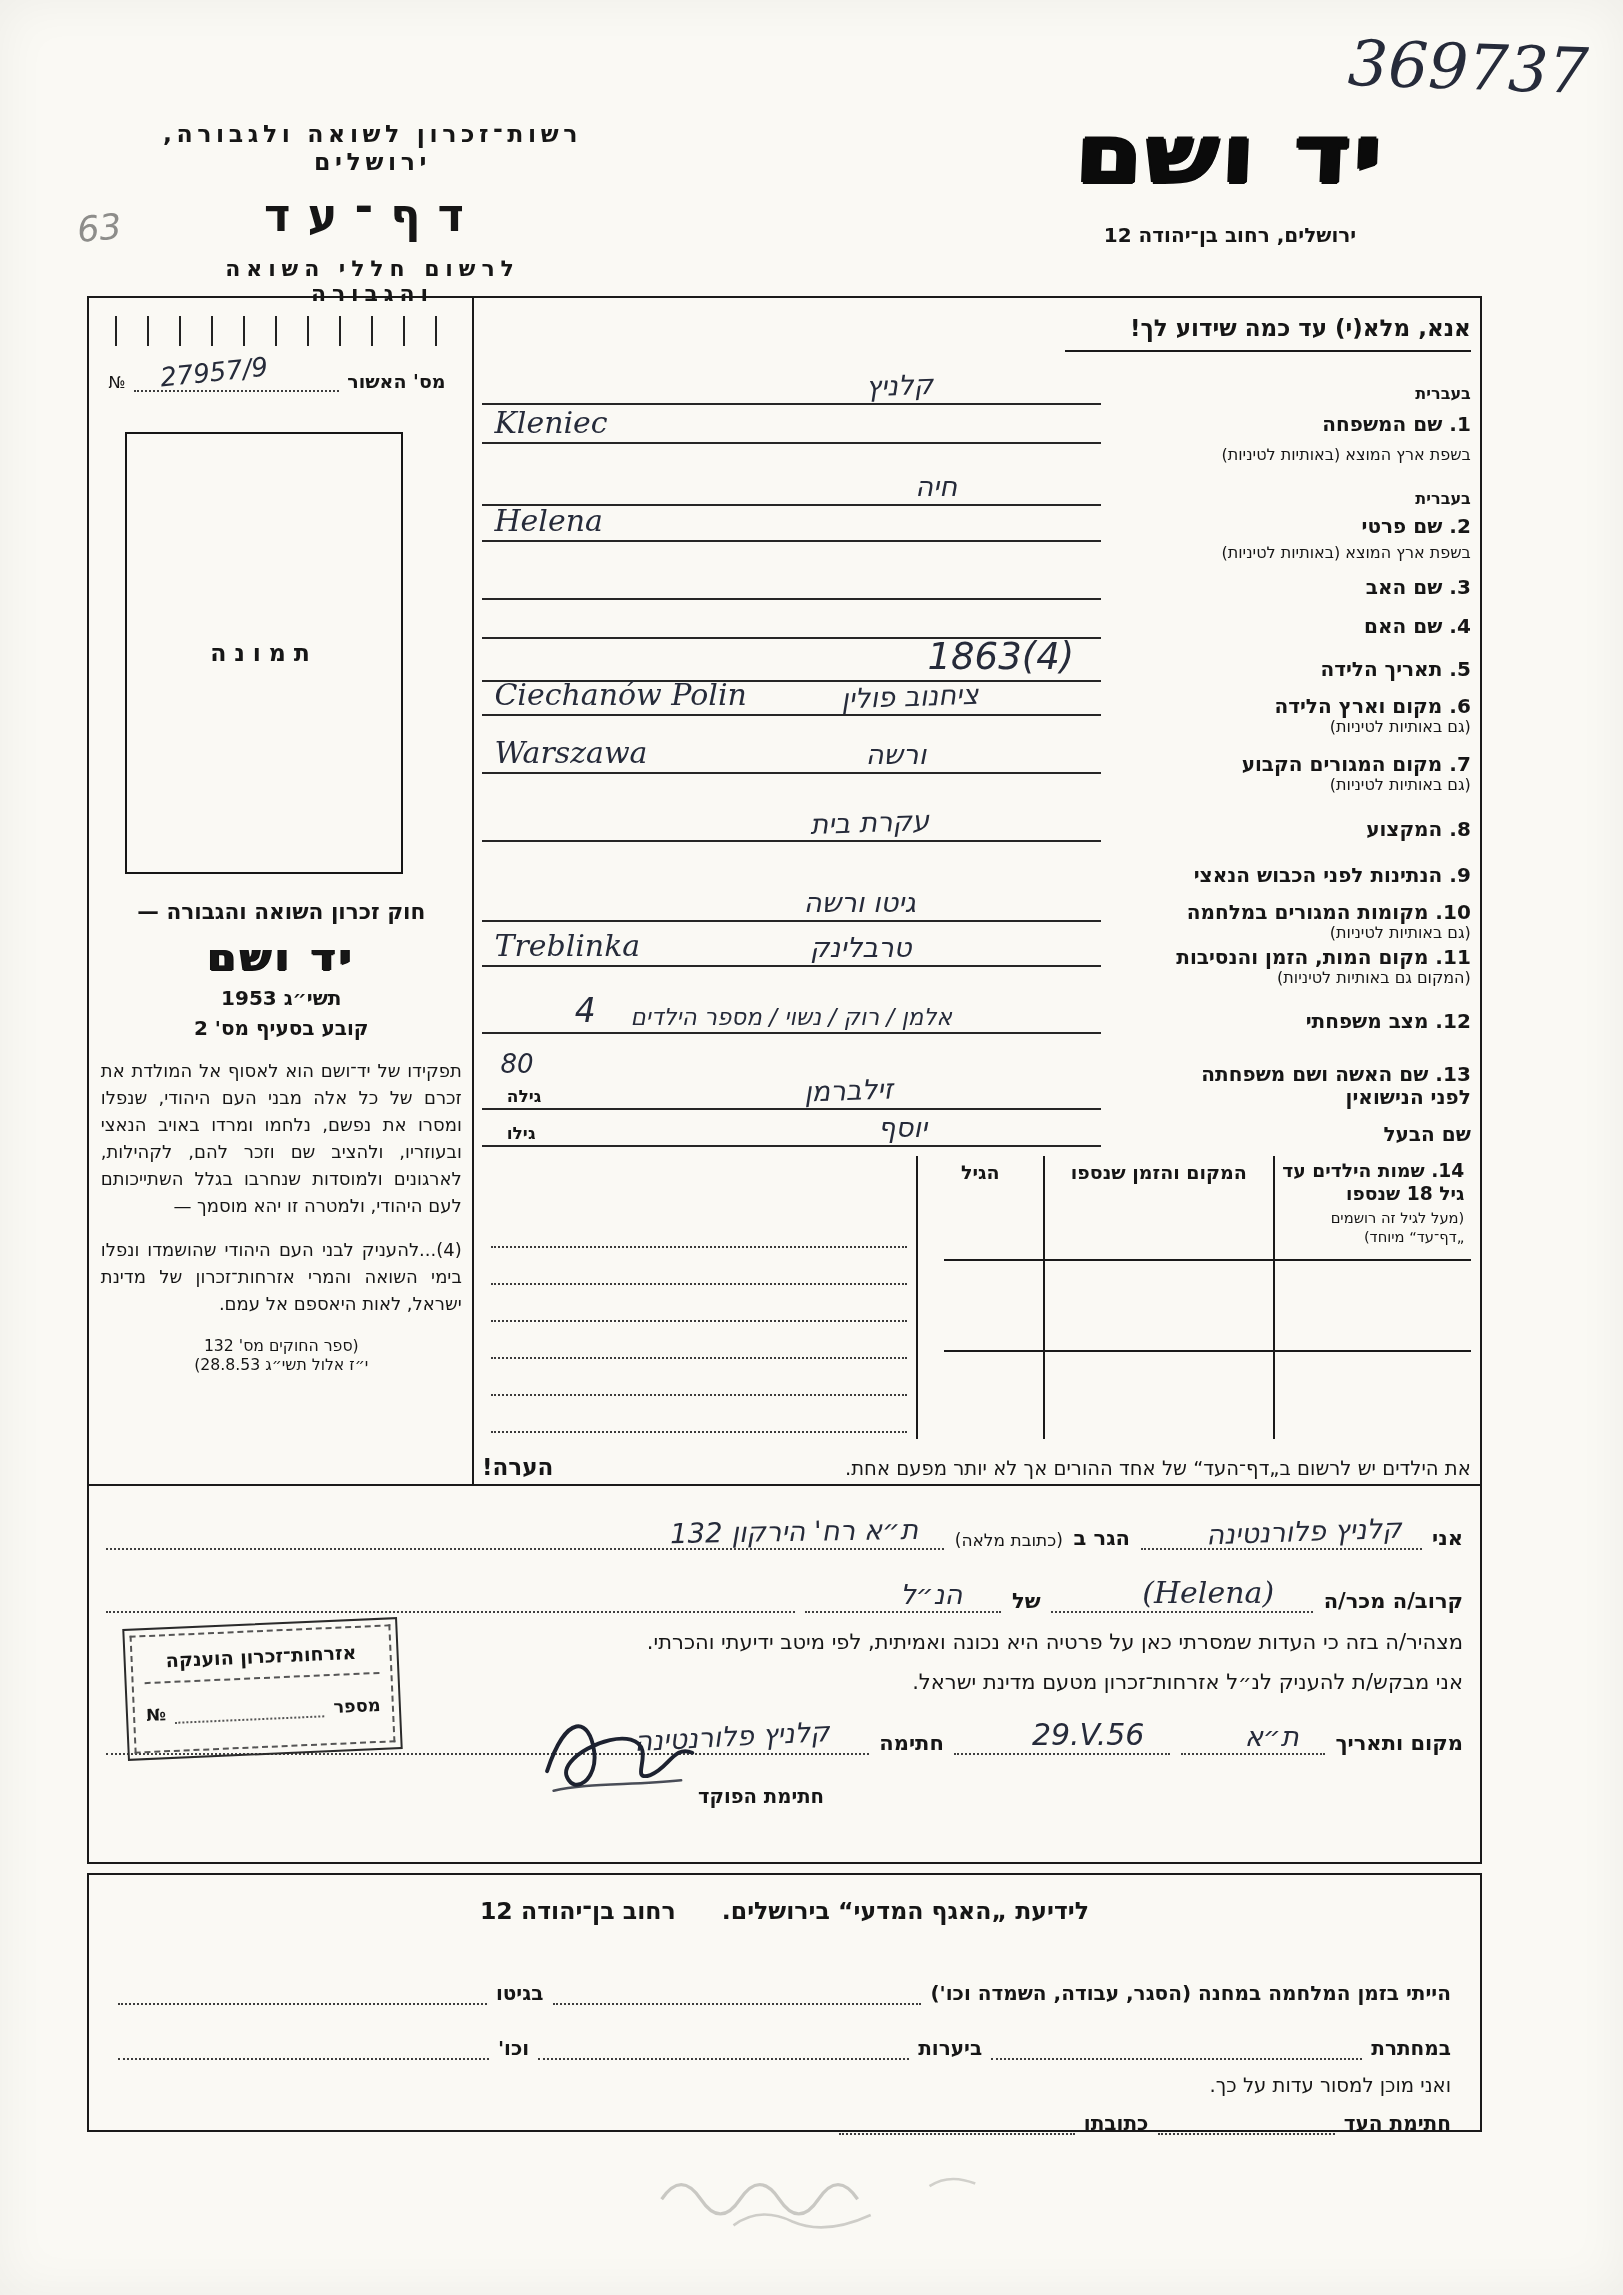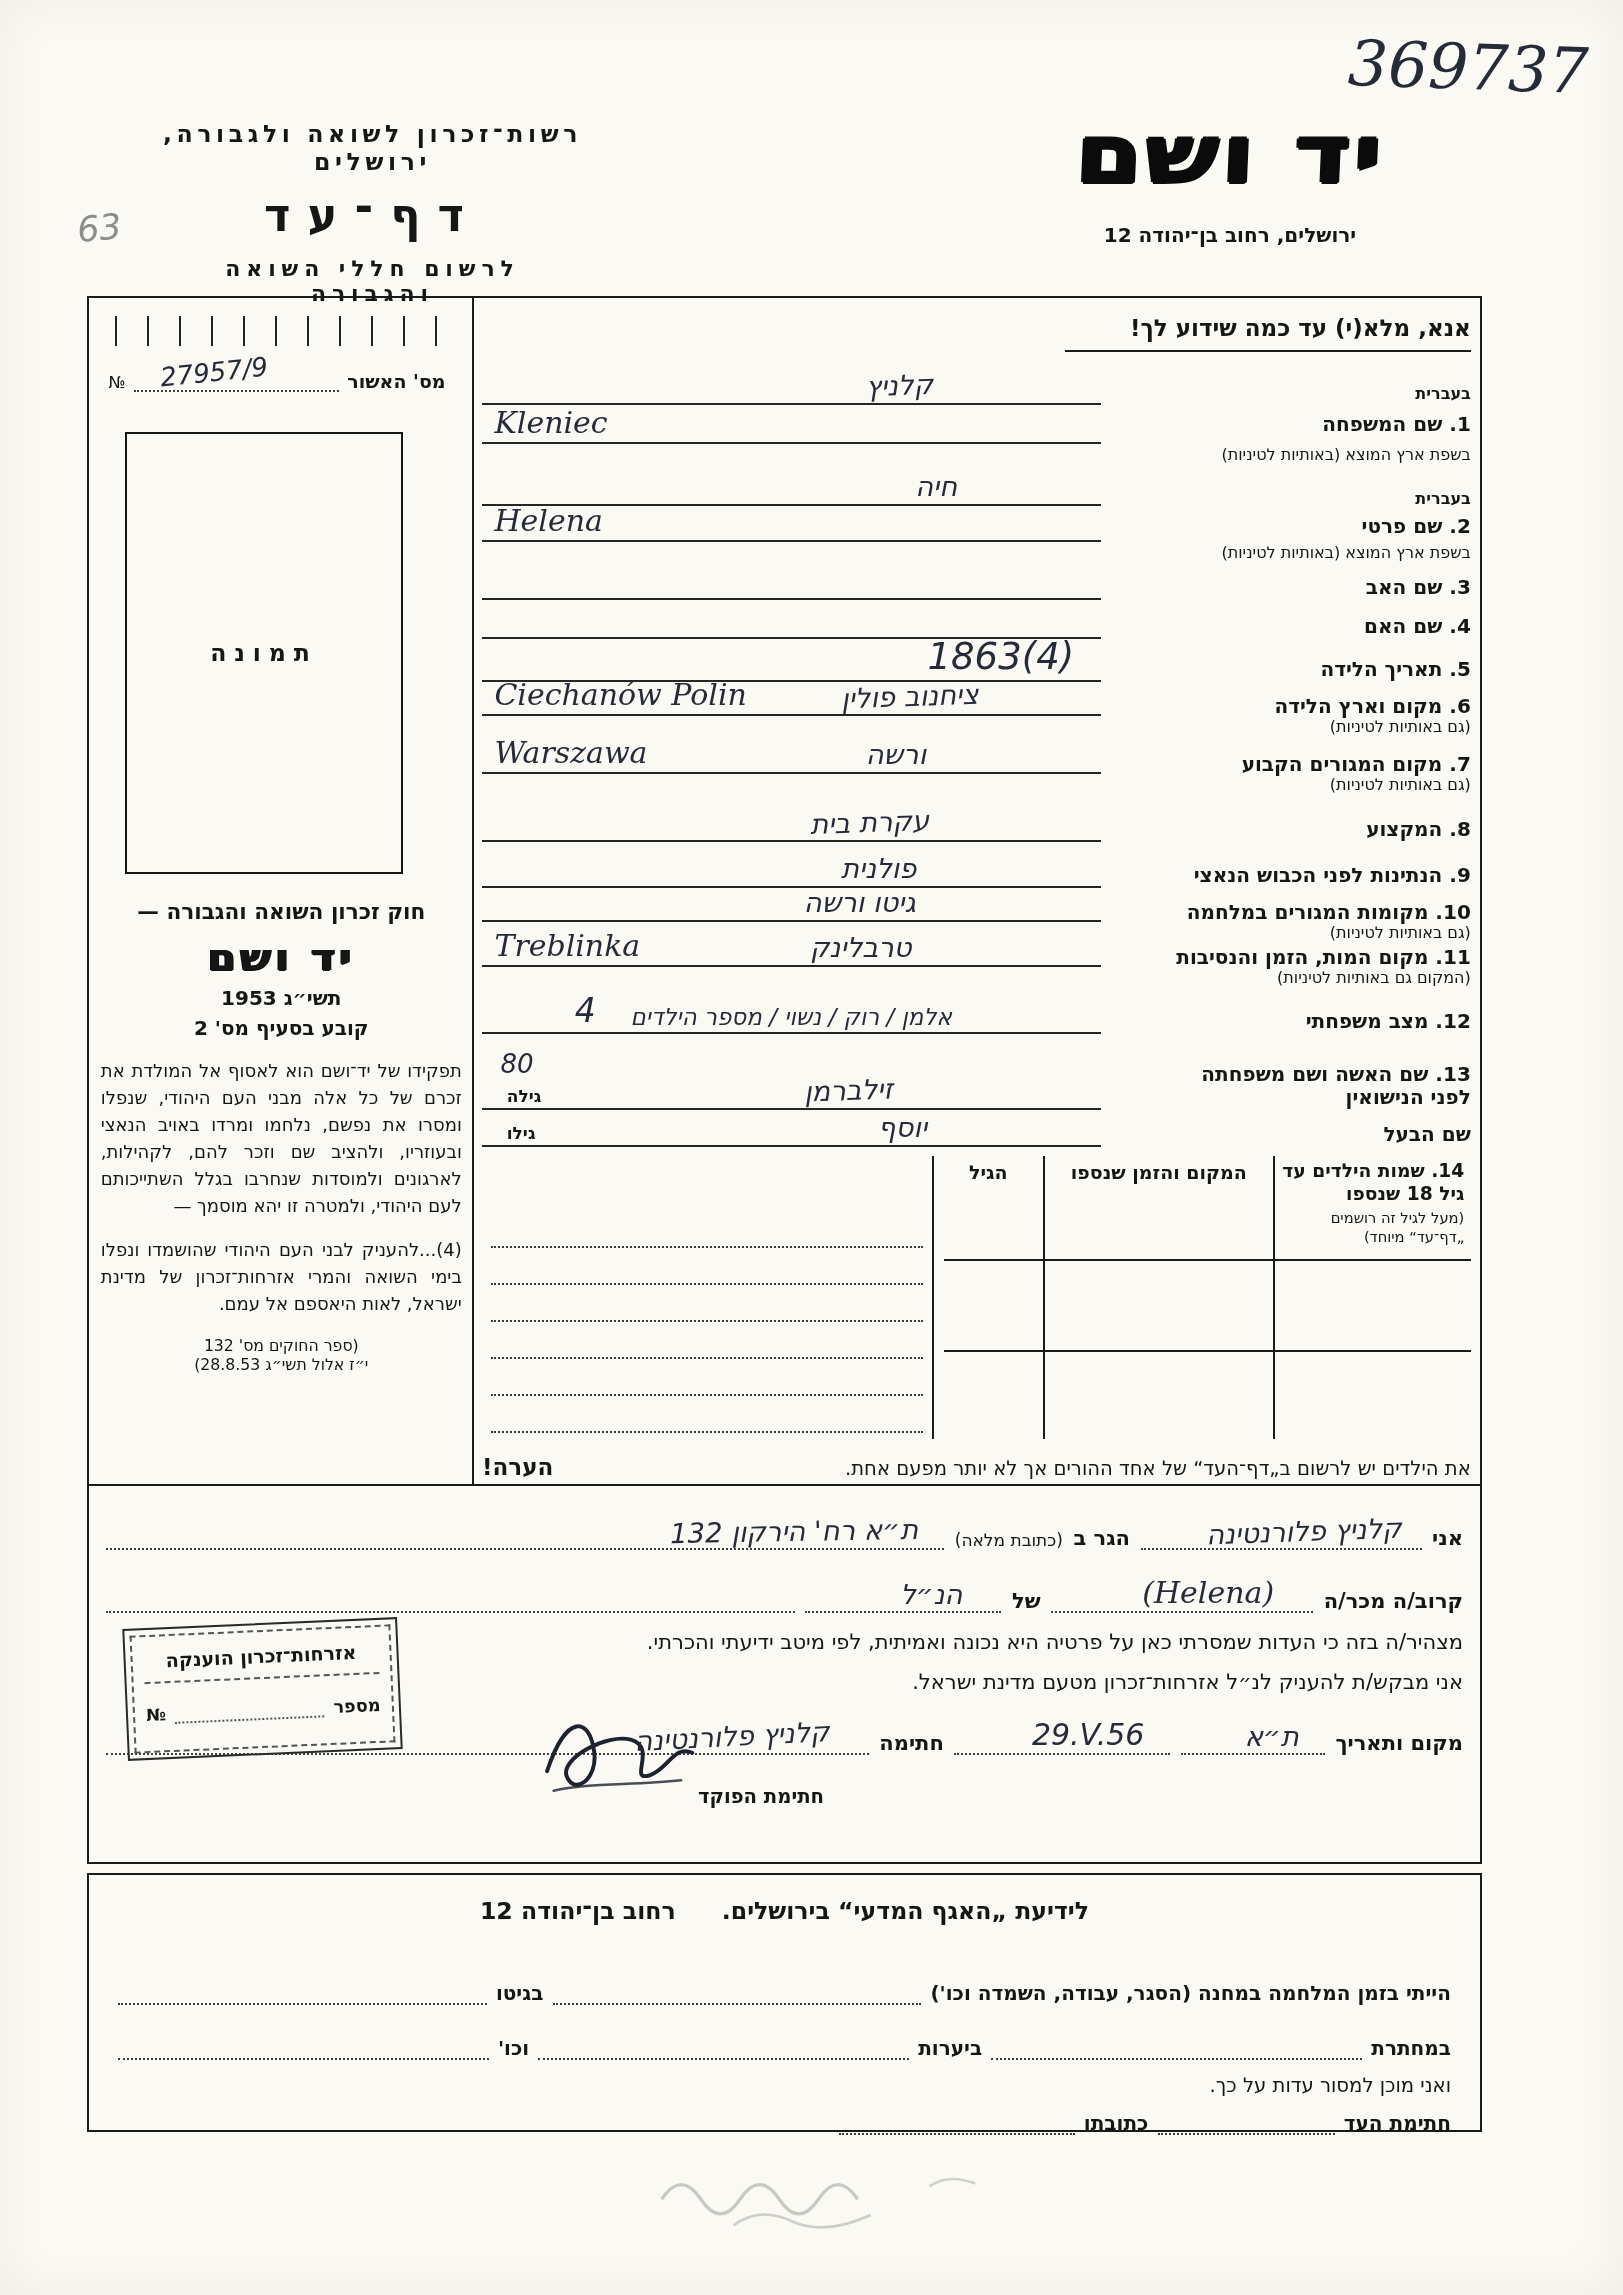--- a/index.html
+++ b/index.html
@@ -66,21 +66,21 @@
   .fans.mb { margin-bottom:21px; }
   .fans > span, .aline > span { position:absolute; bottom:2px; }
   .fans2 { flex:1; display:flex; flex-direction:column; justify-content:space-between; height:auto; padding-top:5.2px; padding-bottom:21px; }
   .aline { flex:1; border-bottom:2px solid #262626; position:relative; }
   .agelbl { font-size:17px; font-weight:bold; }
 
   
   .ctable { display:flex; direction:ltr; height:283px; margin-top:9.2px; position:relative; }
   .cnames { flex:1; padding-top:55px; }
   .cdot { border-bottom:2px dotted #3a3a3a; height:37px; margin:0 9.2px; }
-  .cage { width:113px; border-left:2.3px solid #1a1a1a; border-right:2.3px solid #1a1a1a; text-align:center; padding-top:5.2px; }
+  .cage { width:129px; border-left:2.3px solid #1a1a1a; border-right:2.3px solid #1a1a1a; text-align:center; padding-top:5.2px; }
   .cplace { width:230px; text-align:center; padding-top:5.2px; }
   .clab { width:196px; direction:rtl; text-align:right; padding:2.6px 6.5px 0 0; }
   .clab .main { font-size:18.7px; font-weight:bold; line-height:1.25; }
   .clab .sub { font-size:14.7px; margin-top:3.9px; line-height:1.25; }
   .chead { font-size:19px; font-weight:bold; }
   .chline { position:absolute; left:462px; right:0; border-top:2px solid #1a1a1a; }
 
   .remark { display:flex; justify-content:space-between; align-items:baseline; margin-top:14.4px; direction:rtl; }
   .remark .txt { font-size:19.6px; }
   .remark .word { font-size:23px; font-weight:bold; }
@@ -256,23 +256,20 @@
           </div>
         <div class="fans">
           <span class="hw" style="left:53%; transform:rotate(-2deg);">עקרת בית</span>
         </div>
       </div>
 
       <div class="frow" style="height:46px;">
         <div class="flabel">
             <div class="main">9. הנתינות לפני הכבוש הנאצי</div>
           </div>
-        <div class="fans">
-          <span class="hw" style="left:58%;">פולנית</span>
-        </div>
       </div>
 
       <div class="frow" style="height:55px;">
         <div class="flabel">
           <div class="main">10. מקומות המגורים במלחמה</div>
           <div class="sub">(גם באותיות לטיניות)</div>
         </div>
         <div class="fans mb">
           <span class="hw" style="left:52%;">גיטו ורשה</span>
         </div>

